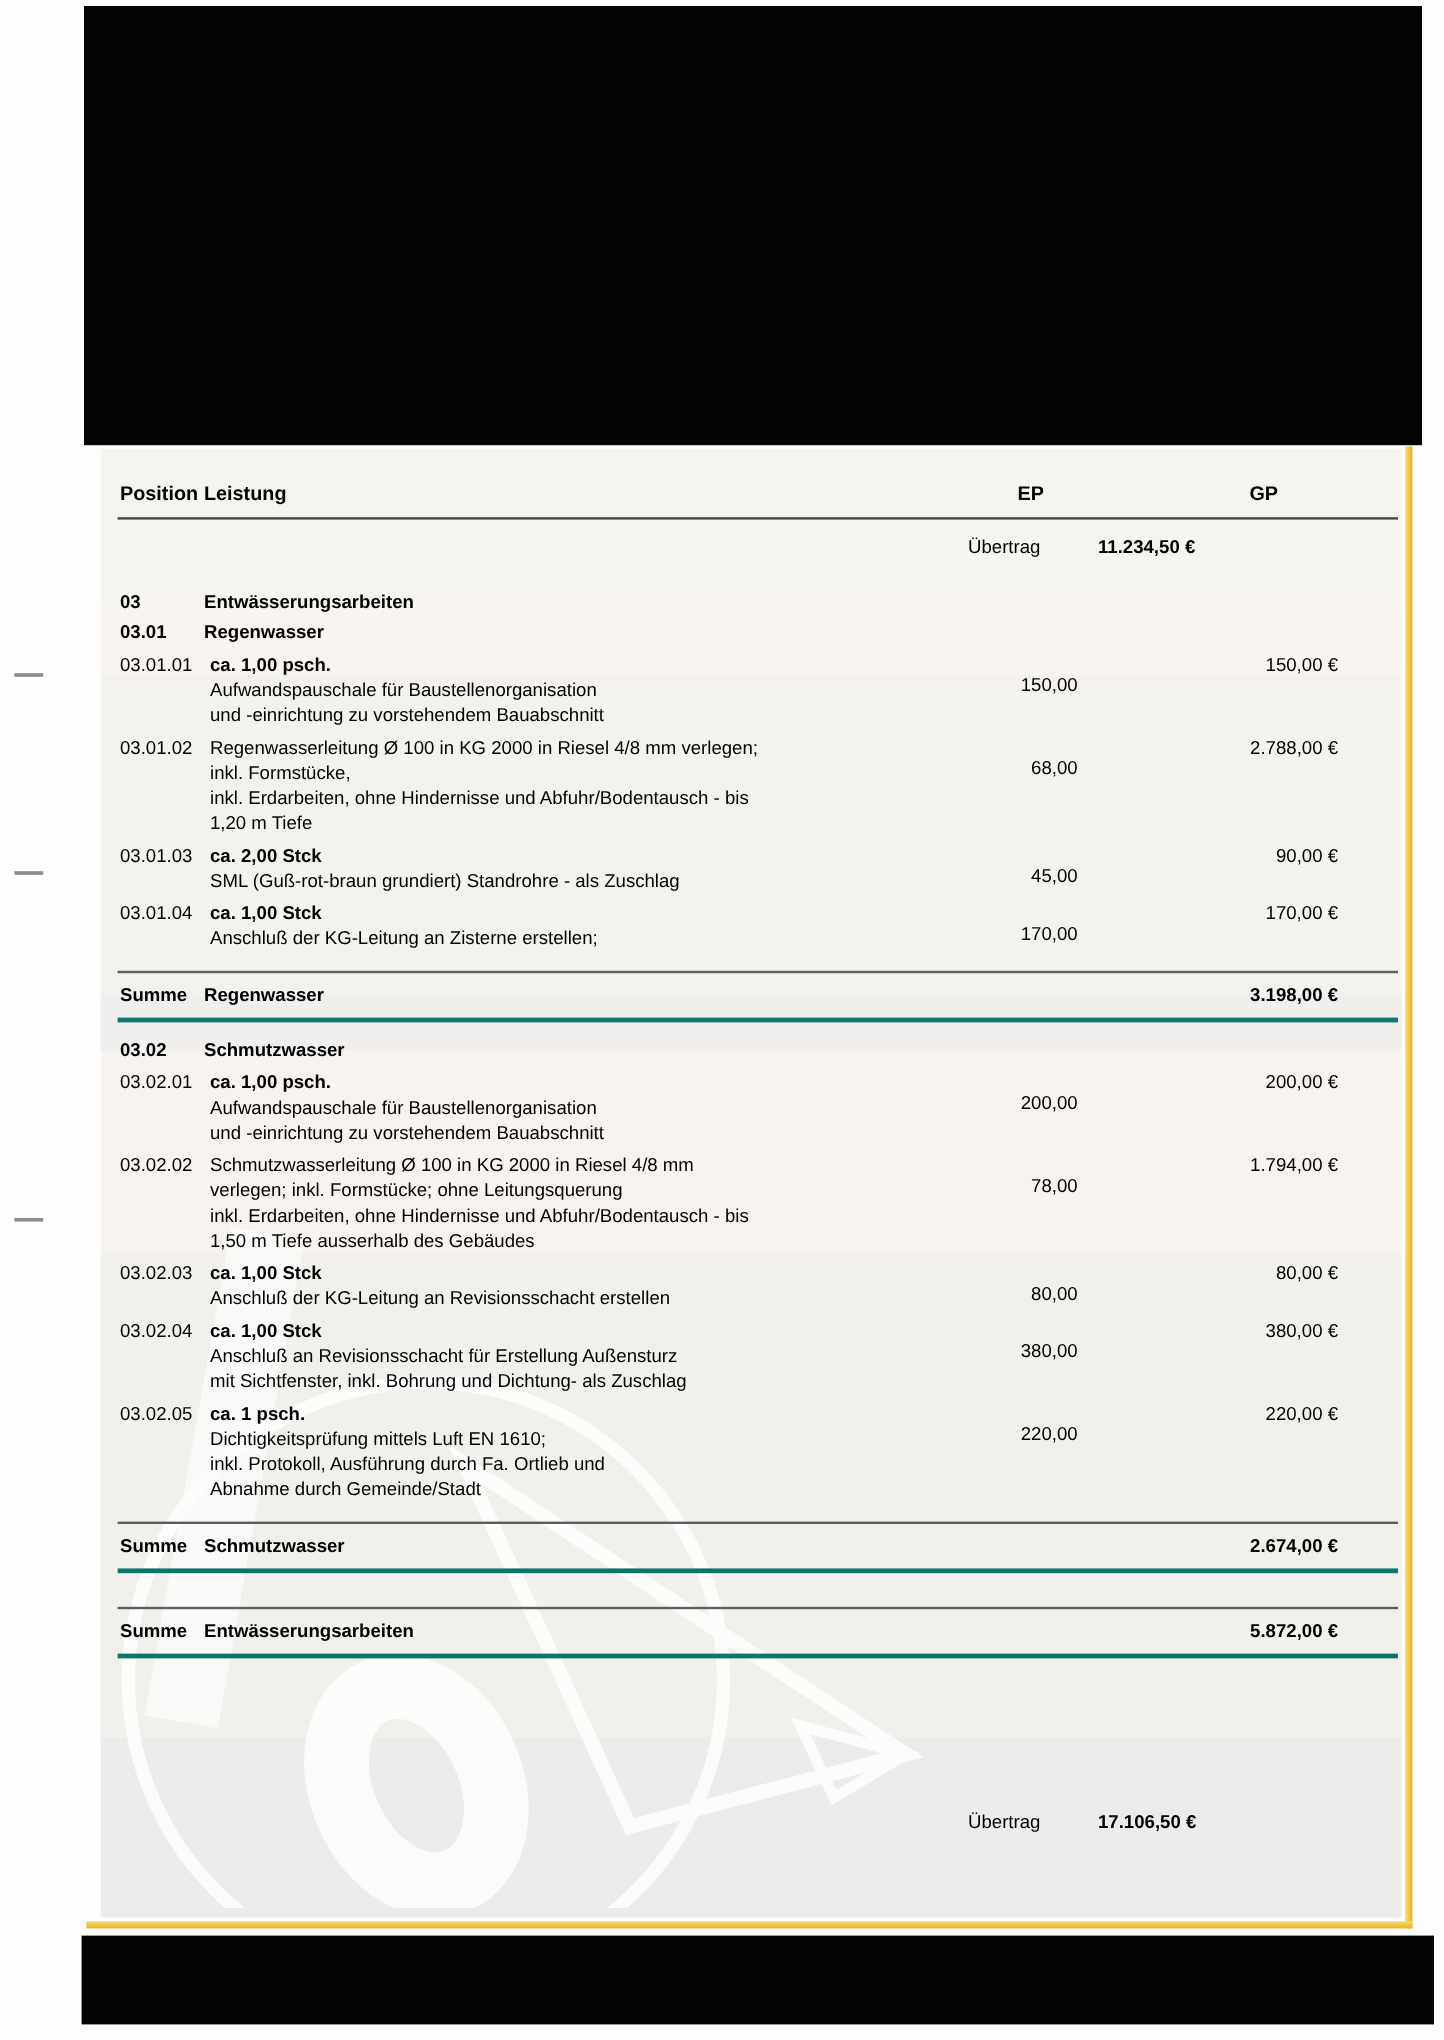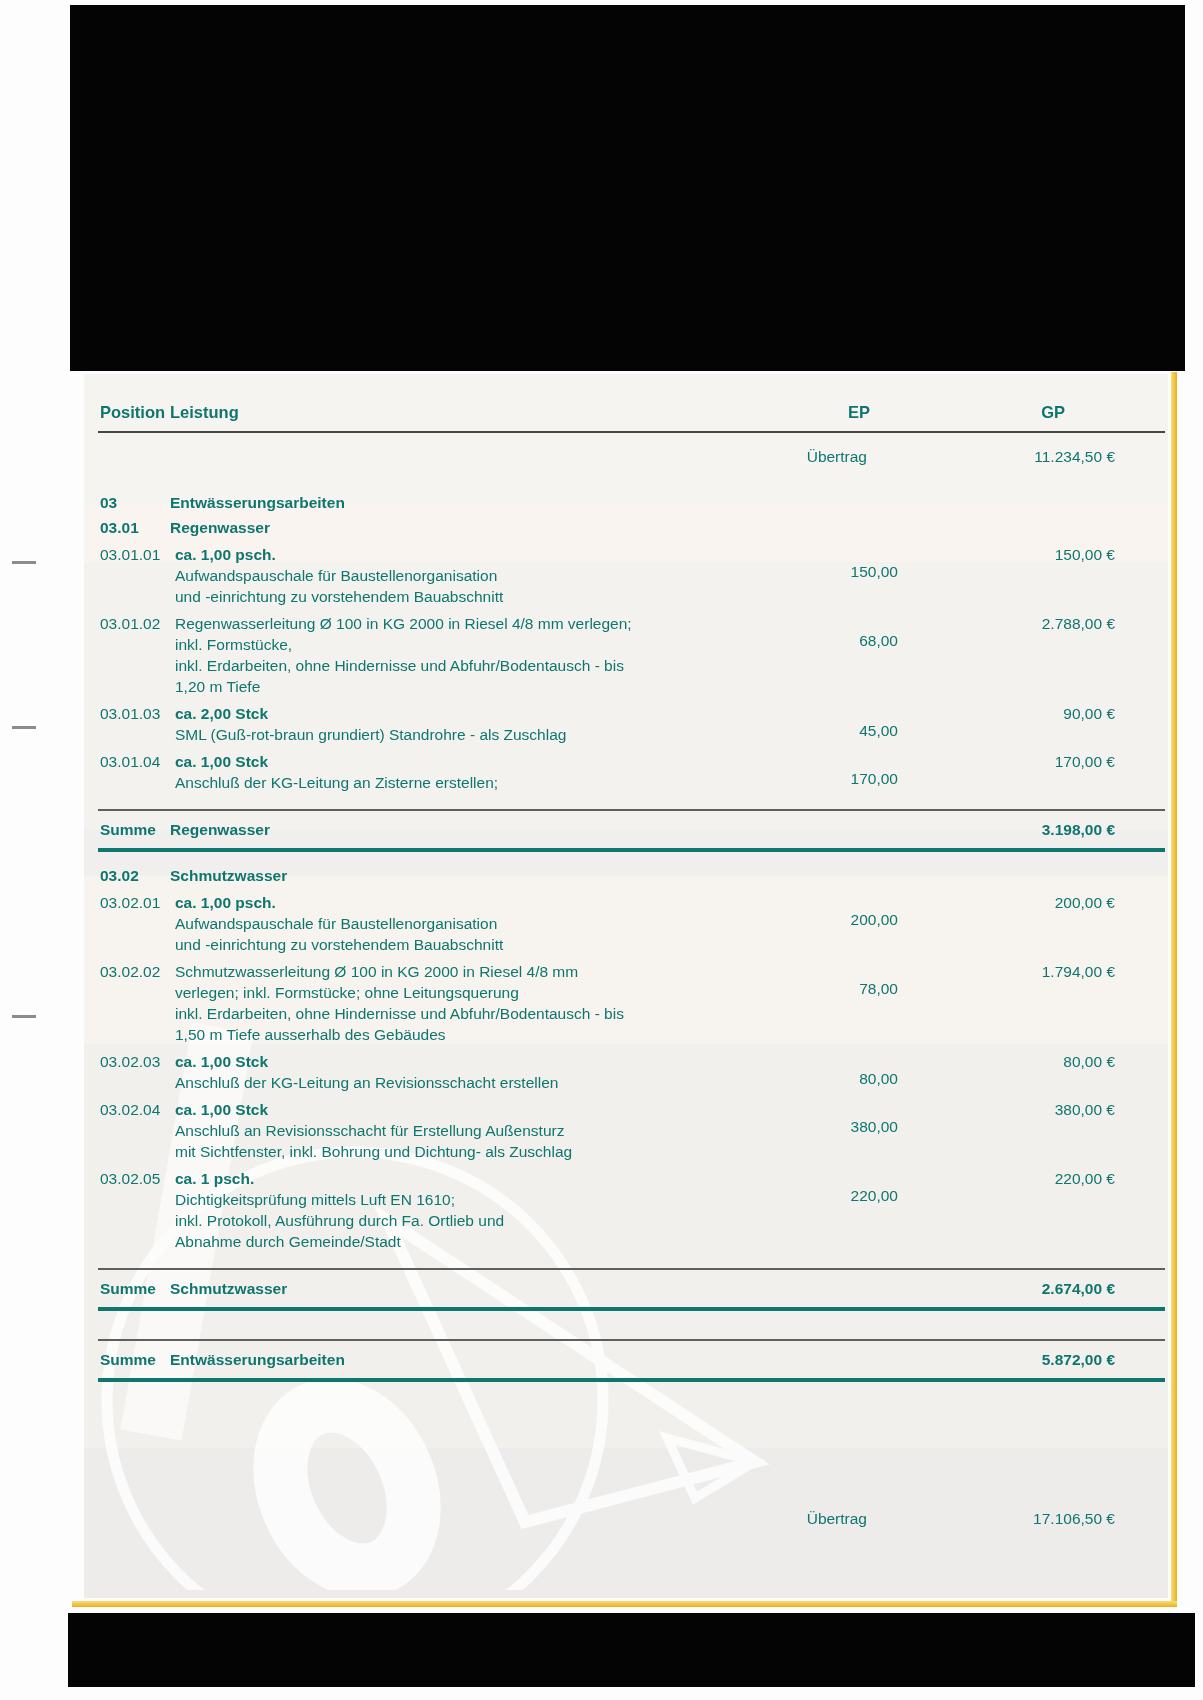--- a/index.html
+++ b/index.html
@@ -2,21 +2,21 @@
 <html lang="de"><head>
 <meta charset="utf-8">
 <style>
   html,body{margin:0;padding:0;background:#ffffff;}
   .sheet{
     position:relative;
     width:1203px;height:1700px;
     background:#fdfdfd;
     overflow:hidden;
     font-family:"Liberation Sans","DejaVu Sans",sans-serif;
-    color:#0f766e;
+    color:#000000;
   }
   
   .band{position:absolute;left:84px;width:1084px;z-index:0;}
   .b1{top:374px;height:131px;background:#f6f4f1;}
   .b2{top:505px;height:57px;background:#f9f4ef;}
   .b3{top:562px;height:268px;background:#f4f2ef;}
   .b4{top:830px;height:46px;background:#f1efed;}
   .b5{top:876px;height:168px;background:#f7f3ee;}
   .b6{top:1044px;height:404px;background:#f2f0ed;}
   .b7{top:1448px;height:150px;background:#edecea;}
@@ -40,21 +40,21 @@
   .thead{height:22px;margin-top:28px;font-weight:bold;font-size:16.5px;}
   .thead .c-pos{position:absolute;left:16px;}
   .thead .c-lst{position:absolute;left:86px;}
   .thead .c-ep{position:absolute;left:586px;width:200px;text-align:right;}
   .thead .c-gp{position:absolute;left:781px;width:200px;text-align:right;}
   .rule-strong{margin:7px 3px 0 14px;border-top:2px solid #474747;height:0;}
   .carry{height:21px;}
   .carry-top{margin-top:13px;}
   .carry-bottom{margin-top:126px;}
   .carry .lbl{position:absolute;left:583px;width:200px;text-align:right;}
-  .carry .amt{position:absolute;left:831px;width:200px;text-align:right;}
+  .carry .amt{position:absolute;left:831px;width:200px;text-align:left;font-weight:bold;}
   .section{height:21px;font-weight:bold;}
   .section .pos{position:absolute;left:16px;}
   .section .title{position:absolute;left:86px;}
   .sec-chapter{margin-top:25px;}
   .sec-sub{margin-top:4px;}
   .sec-after-sum{margin-top:13px;}
   .item{margin-top:6px;}
   .item .pos{position:absolute;left:16px;top:0;}
   .item .body{margin-left:91px;margin-right:300px;}
   .item .qty{font-weight:bold;}

